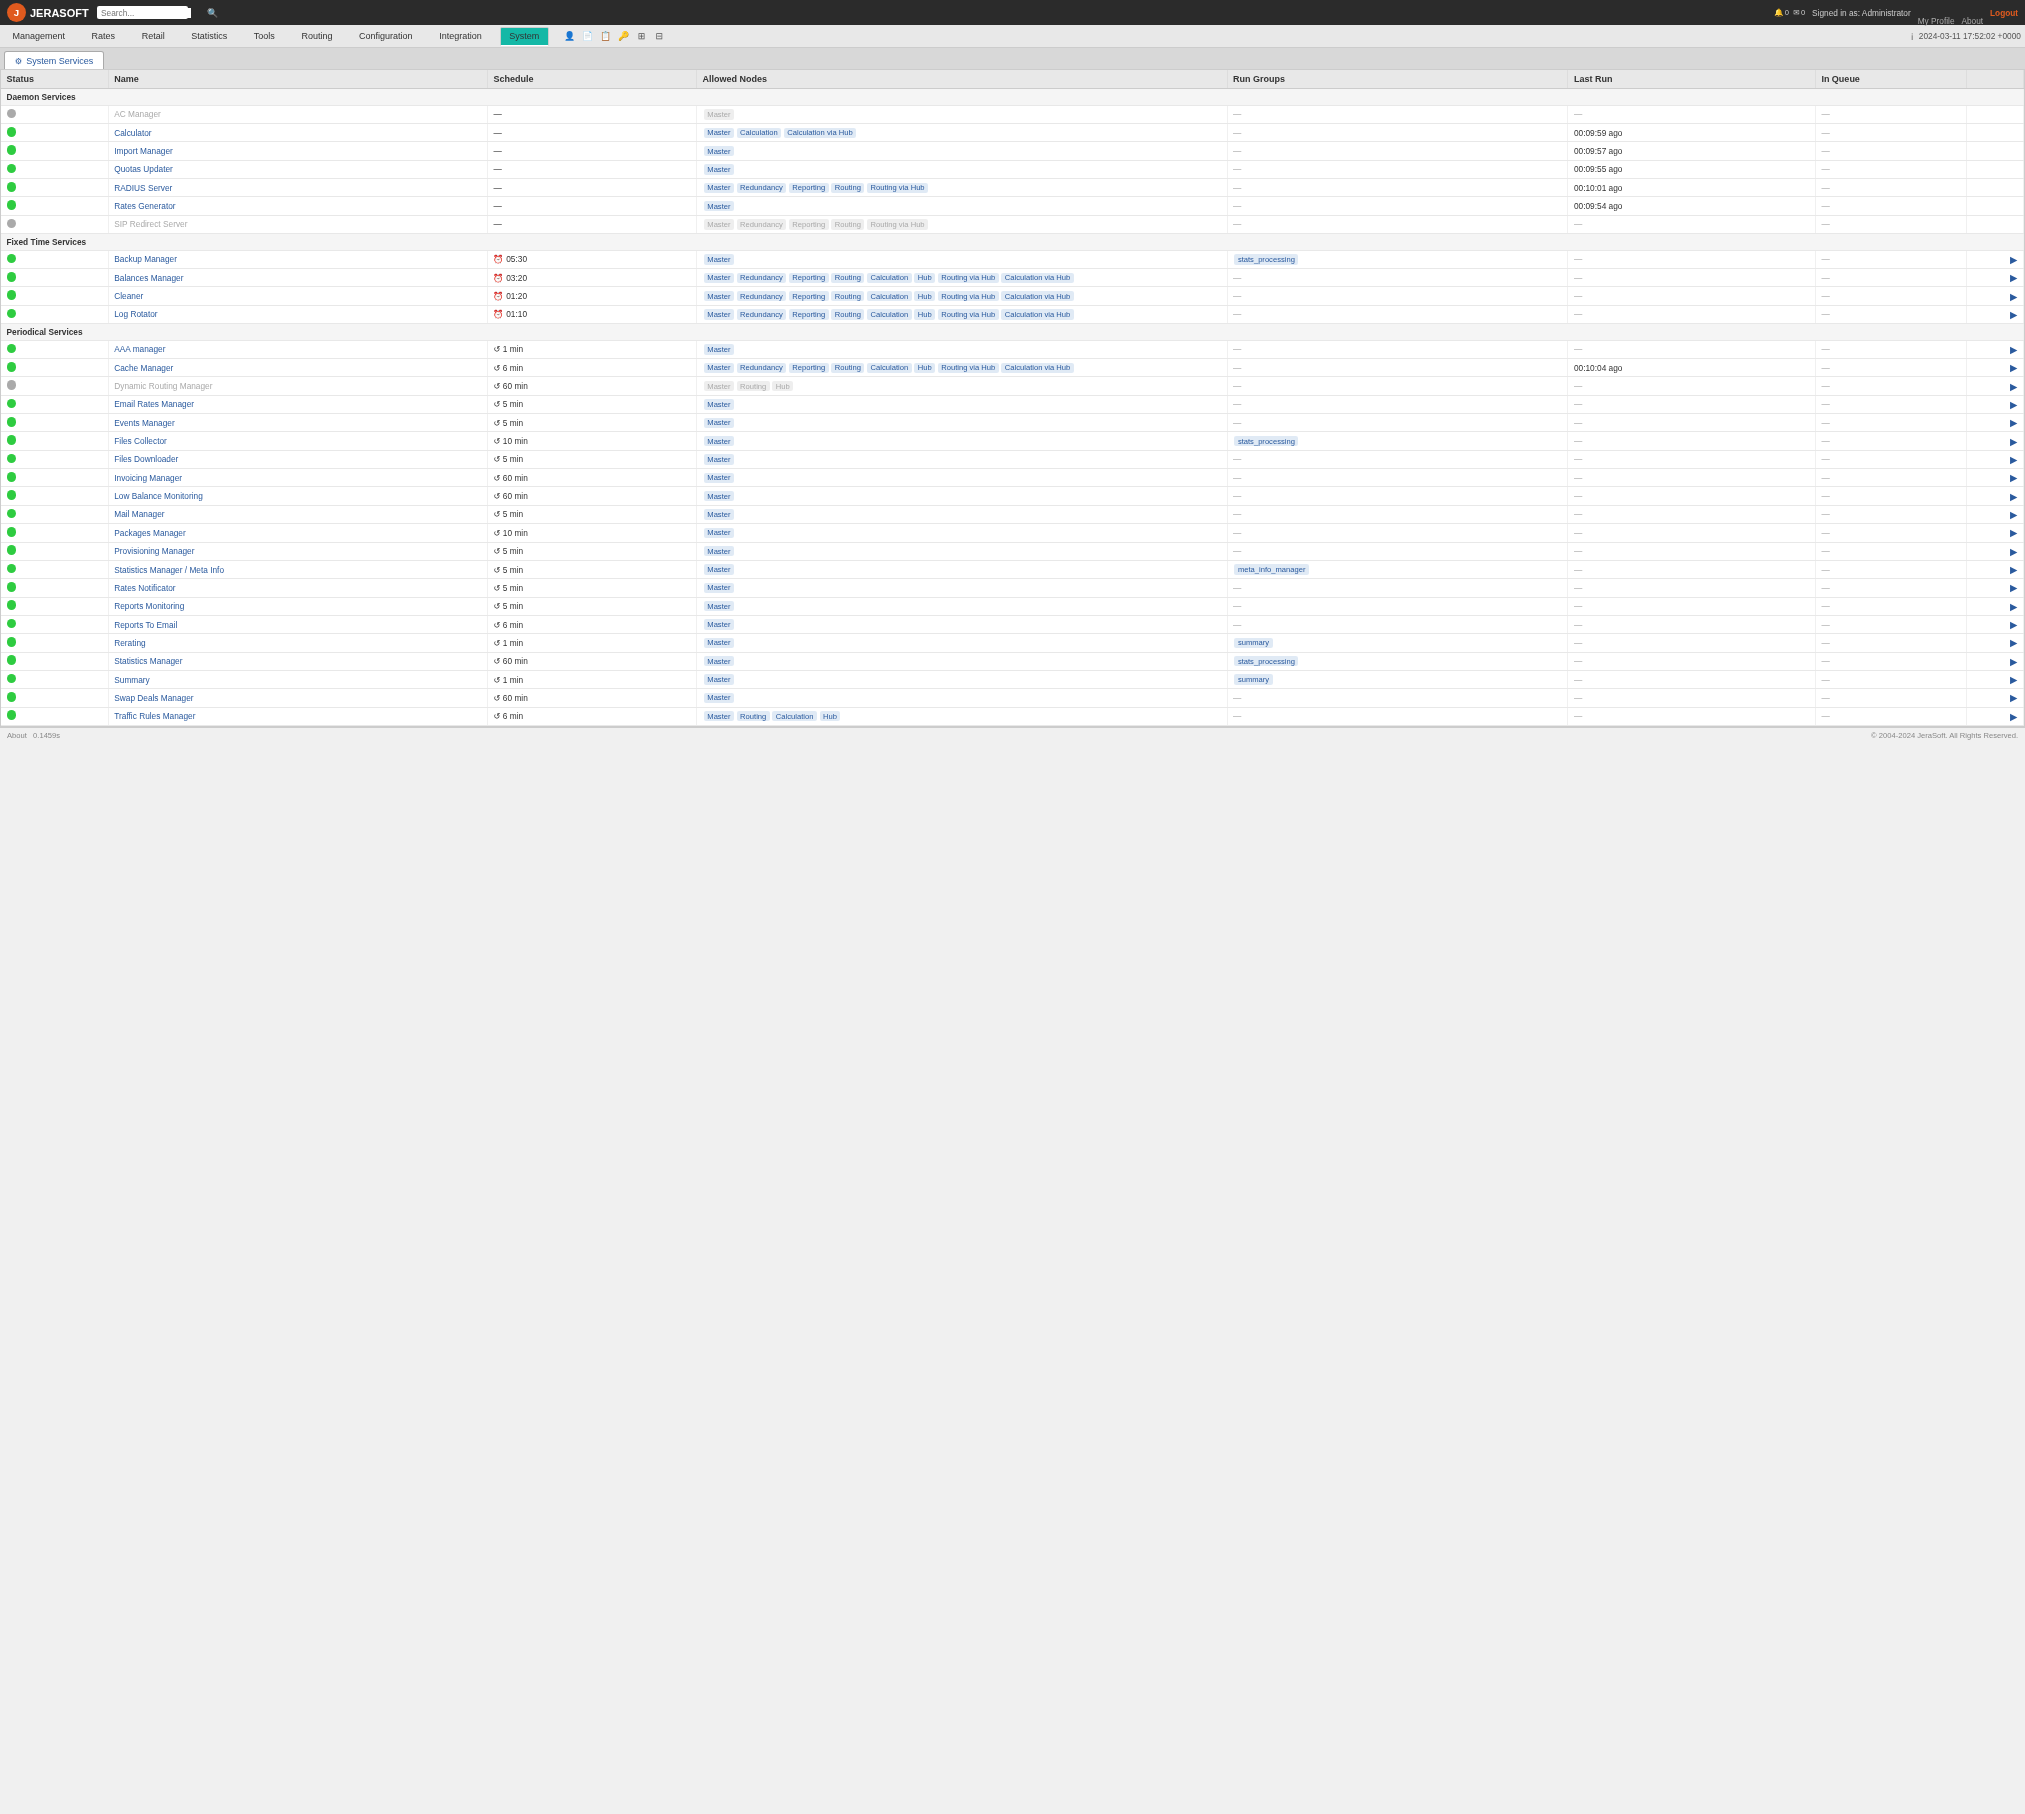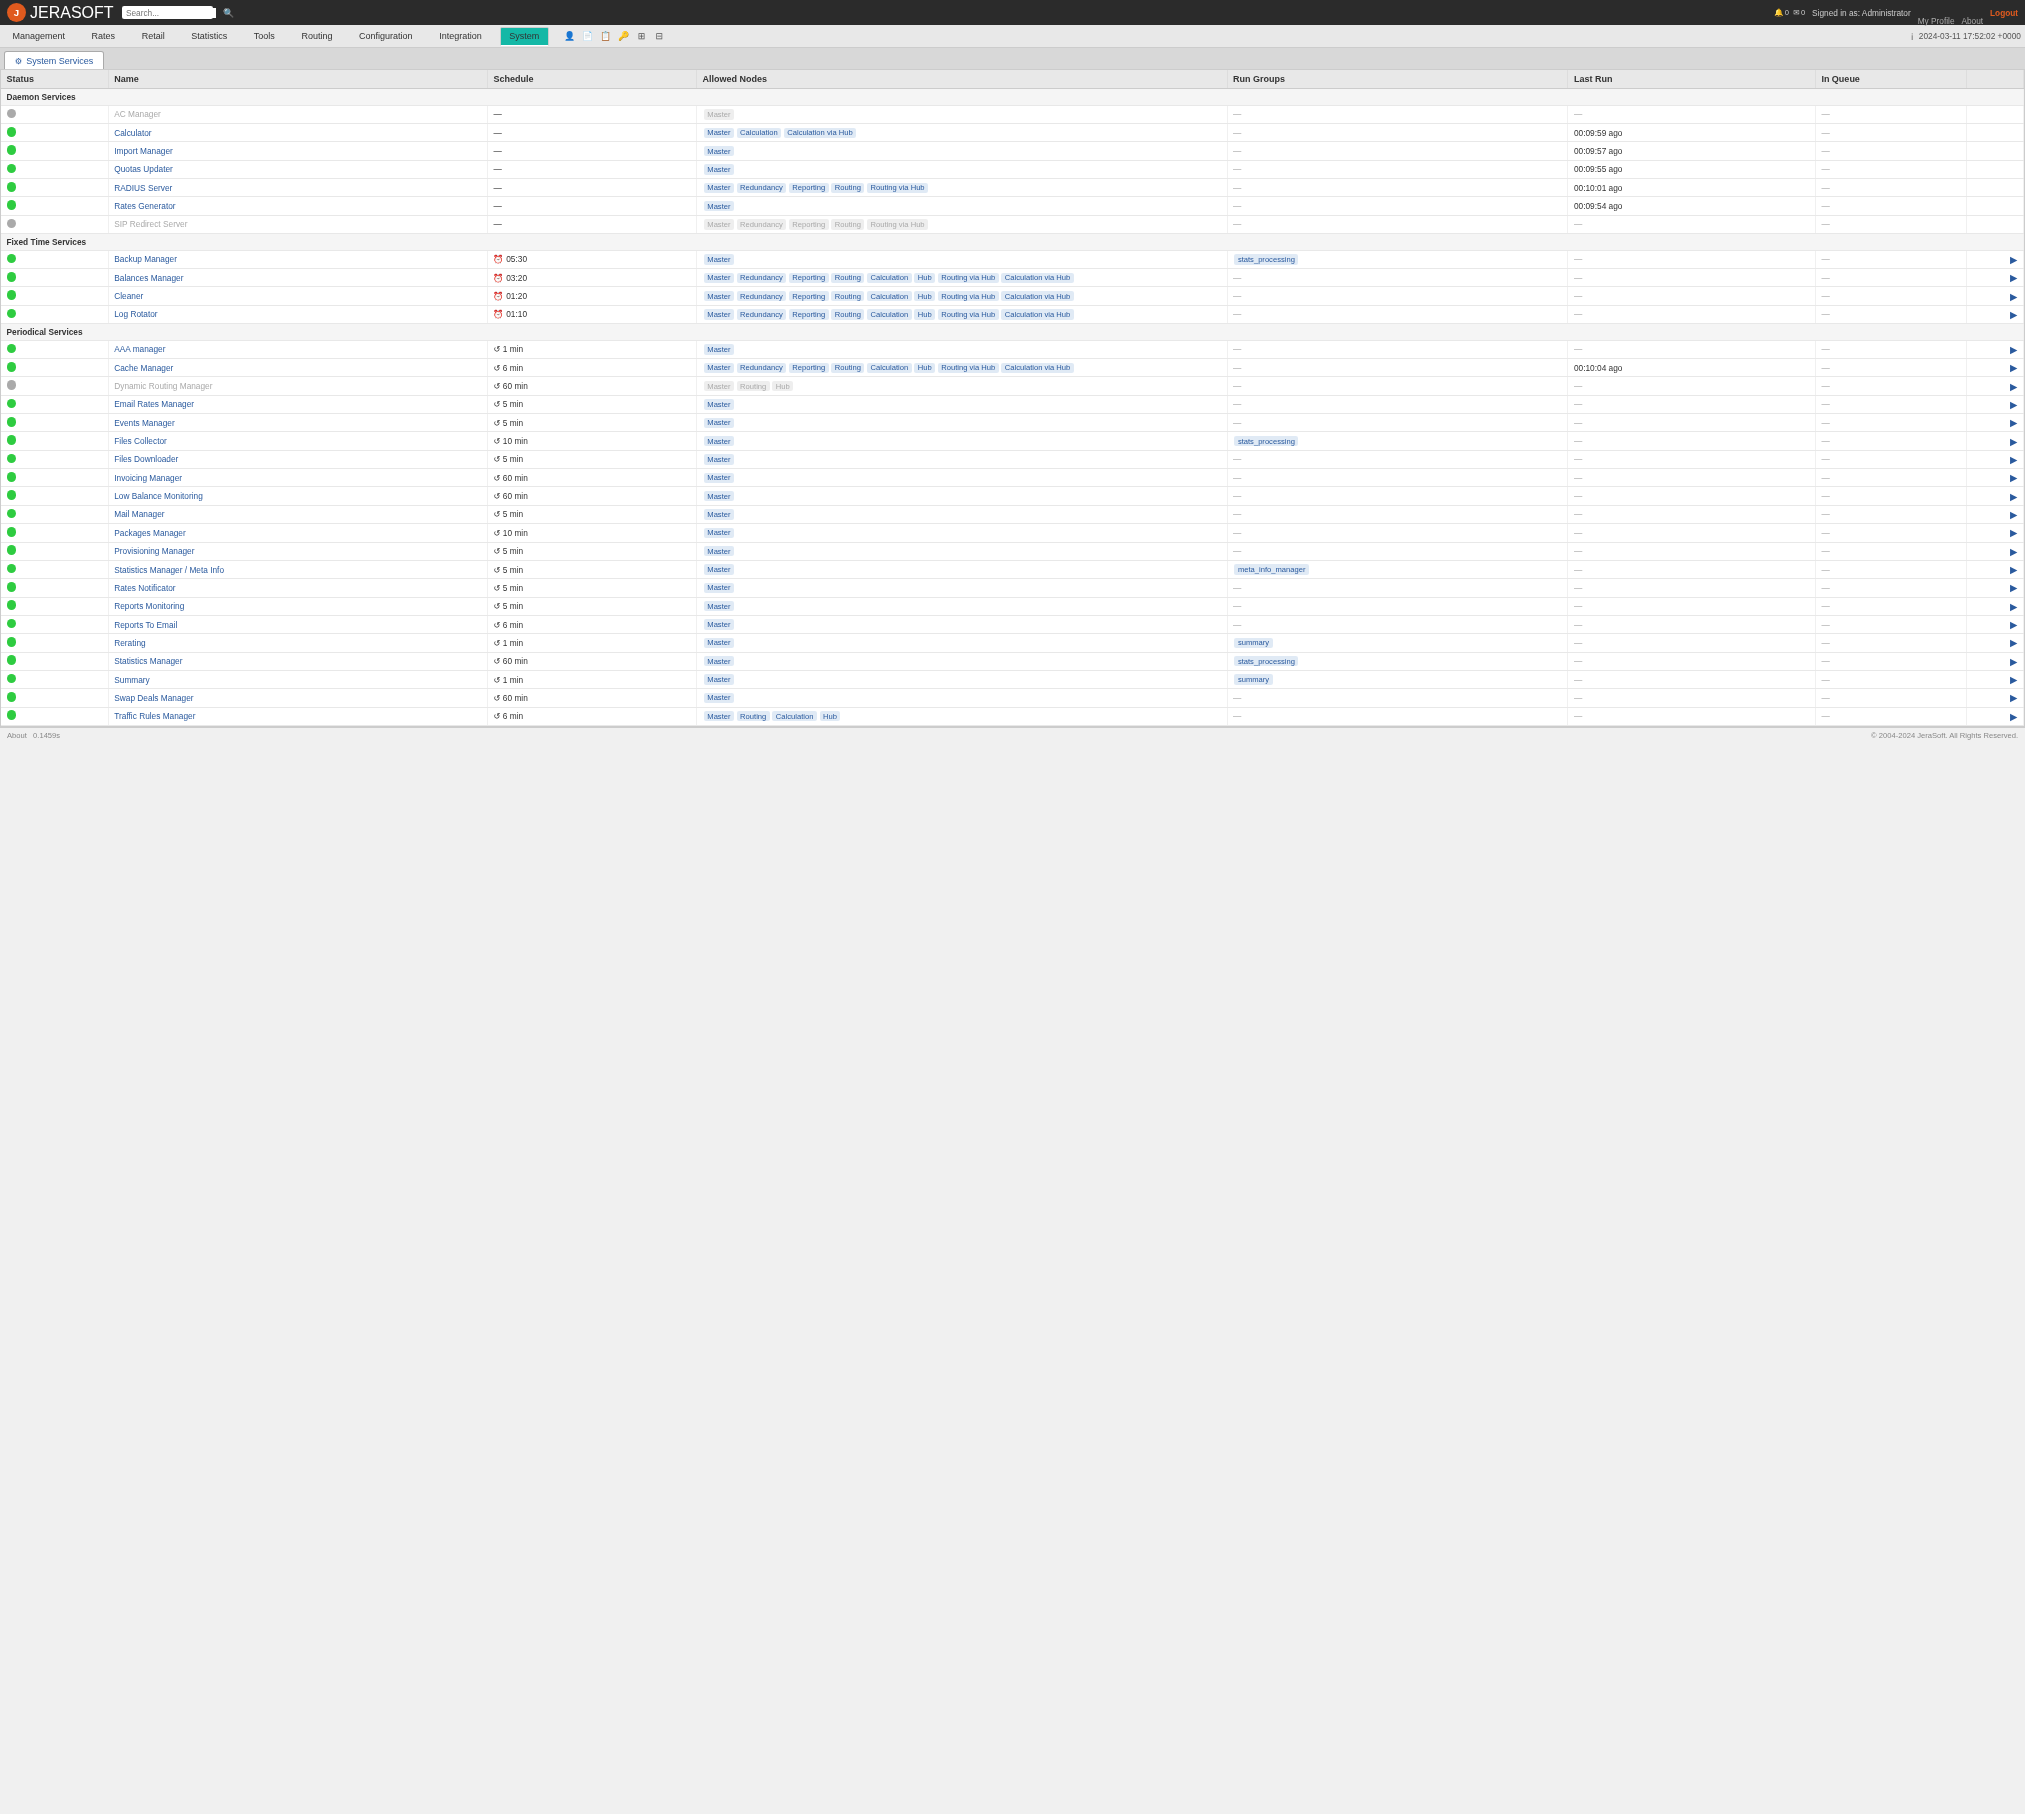--- a/index.html
+++ b/index.html
@@ -10,24 +10,24 @@
       display: flex; align-items: center; justify-content: space-between;
       background: #2b2b2b; padding: 2.8px 6.9px; height: 25px;
     }
     #top-bar-left { display: flex; align-items: center; gap: 8.3px; }
     #logo { display: flex; align-items: center; gap: 4.1px; }
     #logo-icon {
       width: 19px; height: 19px; background: #e05a1e; border-radius: 50%;
       display: flex; align-items: center; justify-content: center;
       color: white; font-weight: bold; font-size: 9.6px;
     }
-    #logo-text { color: white; font-weight: normal; font-size: 16px; }
+    #logo-text { color: white; font-weight: bold; font-size: 11px; }
     #search-box {
       display: flex; align-items: center; background: white; border-radius: 2.1px;
-      padding: 1.4px 4.1px; gap: 7px; width: 91px;
+      padding: 1.4px 4.1px; gap: 16px; width: 91px;
     }
     #search-input { border: none; outline: none; font-size: 8.3px; width: 90px; }
     #top-bar-right { display: flex; align-items: center; gap: 6.9px; color: #ccc; font-size: 8.3px; }
     #top-bar-right a { color: #aaa; text-decoration: none; cursor: pointer; margin-top: 16px; }
     #logout-btn { color: #e05a1e; cursor: pointer; font-weight: bold; }
     #notification-area { display: flex; align-items: center; gap: 4.1px; }
     .notif-badge { display: flex; align-items: center; gap: 1.4px; color: #ccc; font-size: 7.6px; }
 
     
     #main-nav {

